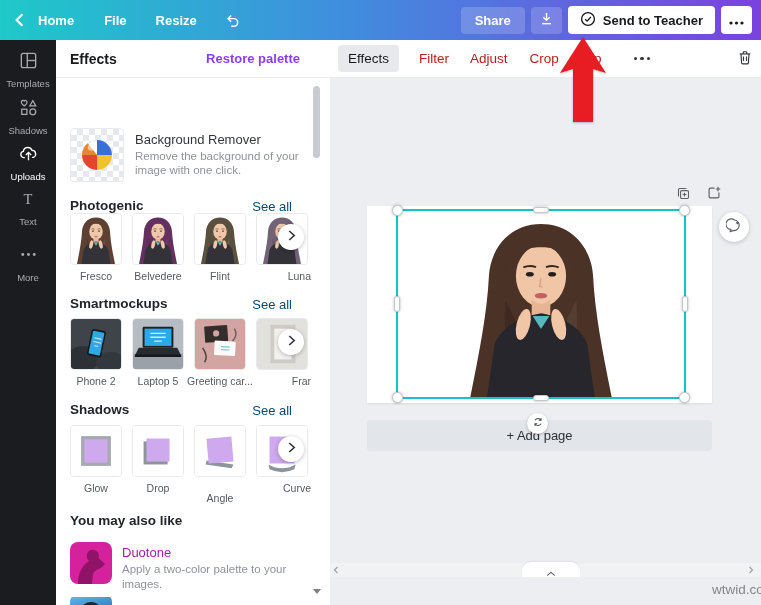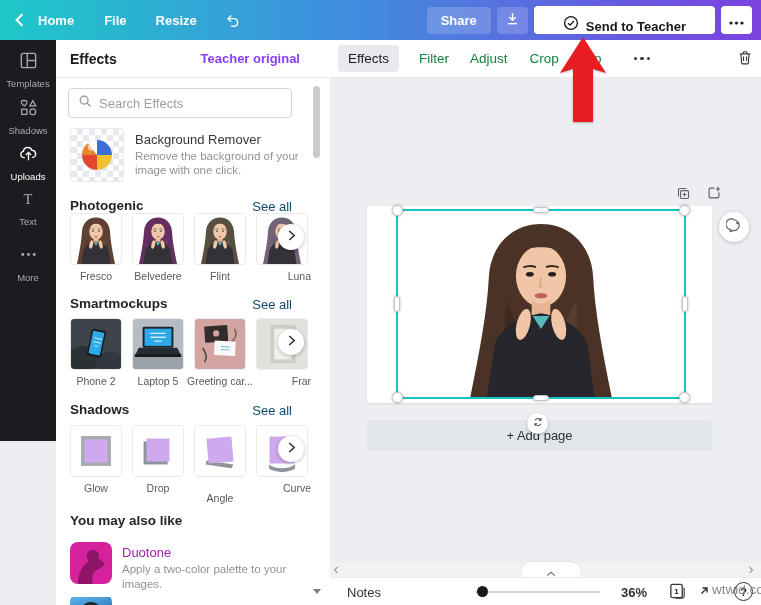--- a/index.html
+++ b/index.html
@@ -15,26 +15,26 @@
   .tb-menu-item { color:#fff; font-size:13px; font-weight:700; cursor:pointer; }
   .tb-back { margin-right:13px; display:flex; align-items:center; }
   .m1{margin-left:0;} .m2{margin-left:30px;} .m3{margin-left:29px;}
   .tb-undo { margin-left:27px; display:flex; align-items:center; }
   .tb-right { display:flex; align-items:center; gap:6px; padding-right:9px; }
   .btn-share { background:rgba(255,255,255,.18); color:#fff; font-size:13px; font-weight:700;
     border:none; border-radius:4px; height:27px; padding:0 14px; }
   .btn-download { background:rgba(255,255,255,.18); border:none; border-radius:4px; height:27px; width:31px;
     display:flex; align-items:center; justify-content:center; }
   .btn-send { background:#fff; color:#17191c; font-size:13px; font-weight:700; border:none; border-radius:4px;
-    height:28px; padding:0 29px; display:flex; align-items:flex-end; gap:7px; }
+    height:28px; padding:0 12px; display:flex; align-items:center; gap:7px; }
   .btn-tbmore { background:#fff; border:none; border-radius:4px; height:28px; width:31px;
     display:flex; align-items:center; justify-content:center; }
 
   
-  .sidebar { position:absolute; left:0; top:40px; width:56px; height:401px; background:#1a1c1f; z-index:4; }
+  .sidebar { position:absolute; left:0; top:40px; width:56px; height:565px; background:#1a1c1f; z-index:4; }
   .sb-item { position:absolute; left:0; width:56px; height:42px; display:flex; flex-direction:column;
     align-items:center; justify-content:center; gap:3px; color:#a8acb0; cursor:pointer; }
   .sb-item.active { color:#fff; }
   .sb-label { font-size:9.5px; }
 
   
   .panel { position:absolute; left:56px; top:40px; width:274px; height:565px; background:#fff; z-index:3; }
   .panel-header { position:absolute; left:0; top:0; width:274px; height:38px; border-bottom:1px solid #e8eaec;
     display:flex; align-items:center; justify-content:space-between; padding:0 30px 0 14px; }
   .panel-title { font-size:14px; font-weight:700; color:#17191c; }
@@ -69,21 +69,21 @@
   .duo-desc { position:absolute; left:66px; top:522px; width:178px; font-size:11.5px; line-height:15px; color:#8e939a; }
   .partial-item { position:absolute; left:14px; top:554px; width:42px; height:11px; overflow:hidden; border-radius:8px 8px 0 0; }
   .panel-scroll-thumb { position:absolute; left:257px; top:46px; width:7px; height:72px; border-radius:4px; background:#c8cbcf; }
   .panel-scroll-down { position:absolute; left:257px; top:549px; width:0; height:0;
     border-left:4px solid transparent; border-right:4px solid transparent; border-top:5px solid #7a7f84; }
 
   
   .editor { position:absolute; left:330px; top:40px; width:431px; height:565px; }
   .toolbar { position:absolute; left:0; top:0; width:431px; height:38px; background:#fff;
     border-bottom:1px solid #e8eaec; display:flex; align-items:center; padding-left:8px; }
-  .tab { font-size:13.5px; color:#15803d; cursor:pointer; }
+  .tab { font-size:13.5px; color:#b91c1c; cursor:pointer; }
   .tab.active { background:#e7e9ec; color:#17191c; border-radius:4px; padding:6px 10px; }
   .t2{margin-left:20px;} .t3{margin-left:21px;} .t4{margin-left:22px;} .t5{margin-left:21px;}
   .tb-dots { margin-left:32px; display:flex; gap:3px; cursor:pointer; }
   .tb-dots i { width:3.5px; height:3.5px; border-radius:50%; background:#32373c; }
   .tb-trash { margin-left:auto; margin-right:8px; background:none; border:none; display:flex; cursor:pointer; }
 
   .canvasarea { position:absolute; left:0; top:38px; width:431px; height:499px; background:#edeef1; }
   .page-action { position:absolute; background:none; border:none; display:flex; cursor:pointer; }
   .pa-dup { left:346px; top:108px; }
   .pa-add { left:376px; top:107px; }
@@ -233,32 +233,23 @@
             <circle cx="17" cy="11" r="1.5"></circle>
           </svg>
       </span>
       <span class="sb-label">More</span>
     </div>
   </div>
 
   <div class="panel">
     <div class="panel-header">
       <span class="panel-title">Effects</span>
-      <span class="panel-restore">Teacher original</span>
-    </div>
-
-    <div class="search-box">
-      <span>
-        <svg width="14" height="14" viewBox="0 0 16 16" fill="none" stroke="#868c92" stroke-width="1.4">
-          <circle cx="7" cy="7" r="4.5"></circle>
-            <path d="M10.4 10.4 L14 14"></path>
-        </svg>
-      </span>
-      <input type="text" placeholder="Search Effects" style="">
-    </div>
+      <span class="panel-restore">Restore palette</span>
+    </div>
+
 
     <div class="bgr-icon">
    <svg viewBox="0 0 54 54" width="100%" height="100%">
     <circle cx="27" cy="27" r="15.5" fill="#fff" stroke="#d8dce0" stroke-width=".6"></circle>
     <path d="M27 11.5 A15.5 15.5 0 0 1 42.5 27 L27 27 Z" fill="#3a6fd8"></path>
     <path d="M42.5 27 A15.5 15.5 0 0 1 27 42.5 L27 27 Z" fill="#f2c12e"></path>
     <path d="M27 42.5 A15.5 15.5 0 0 1 11.5 27 L27 27 Z" fill="#e4452e"></path>
     <path d="M11.5 27 A15.5 15.5 0 0 1 17.5 14.8 L27 27 Z" fill="#e8872e"></path>
     <circle cx="21" cy="19" r="3.5" fill="rgba(255,255,255,.55)"></circle>
    </svg>
@@ -612,45 +603,20 @@
         <button class="hs-tab">
           <span>
             <svg width="10" height="6" viewBox="0 0 12 7">
                 <path d="M1.5 5.5 L6 1.5 L10.5 5.5" fill="none" stroke="#6b7075" stroke-width="1.4"></path>
               </svg>
           </span>
         </button>
       </div>
     </div>
 
-    <div class="statusbar">
-      <span class="sb-notes">Notes</span>
-      <div class="zoom-track"></div>
-      <div class="zoom-knob"></div>
-      <span class="zoom-value">36%</span>
-      <button class="pages-btn">
-        <span>
-          <svg width="19" height="19" viewBox="0 0 20 20">
-            <path d="M17 6 V15 A2 2 0 0 1 15 17 H8" fill="none" stroke="#32373c" stroke-width="1.2"></path>
-            <rect x="3" y="2.5" width="12" height="14" rx="1.8" fill="#fff" stroke="#32373c" stroke-width="1.4"></rect>
-            <text x="9" y="13" font-size="8.5" font-family="Liberation Sans, sans-serif" text-anchor="middle" fill="#17191c" font-weight="bold">1</text>
-          </svg>
-        </span>
-      </button>
-      <button class="fs-btn">
-        <span>
-          <svg width="12" height="12" viewBox="0 0 12 12" fill="none" stroke="#2b3137" stroke-width="1.4">
-              <path d="M3.5 8.5 L9 3 M4.5 3 H9 V7.5"></path>
-            </svg>
-        </span>
-      </button>
-      <button class="help-btn">
-        <span>?</span>
-      </button>
-    </div>
   </div>
 
   <svg class="red-arrow" width="56" height="92" viewBox="0 0 56 92">
     <polygon points="30,4 53,40 40,36 40,89 20,89 20,36 7,40" fill="var(--arrow-red,#e81c23)"></polygon>
   </svg>
 
   <div class="watermark">wtwid.com</div>
 </div>
 
 </body></html>

